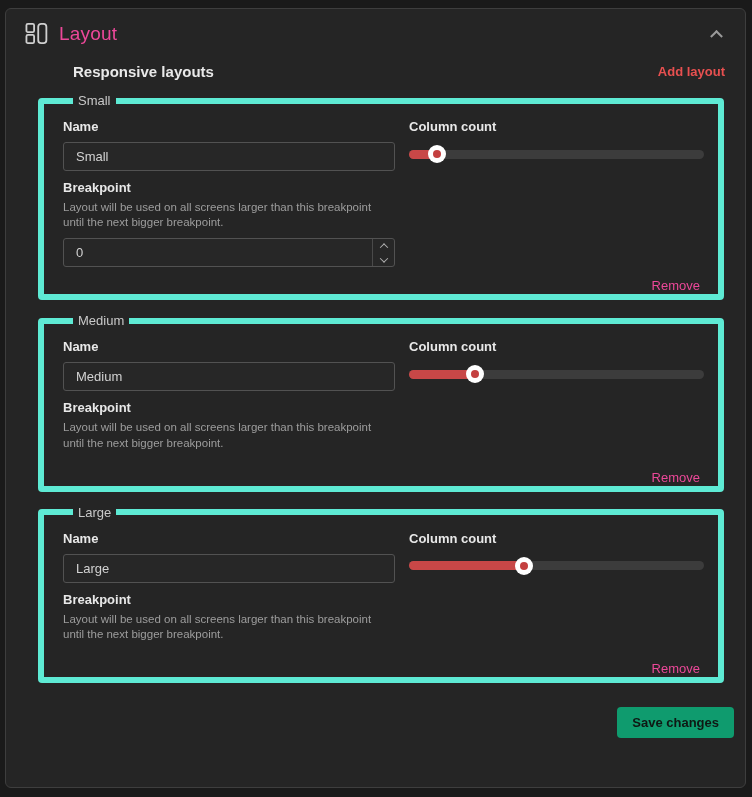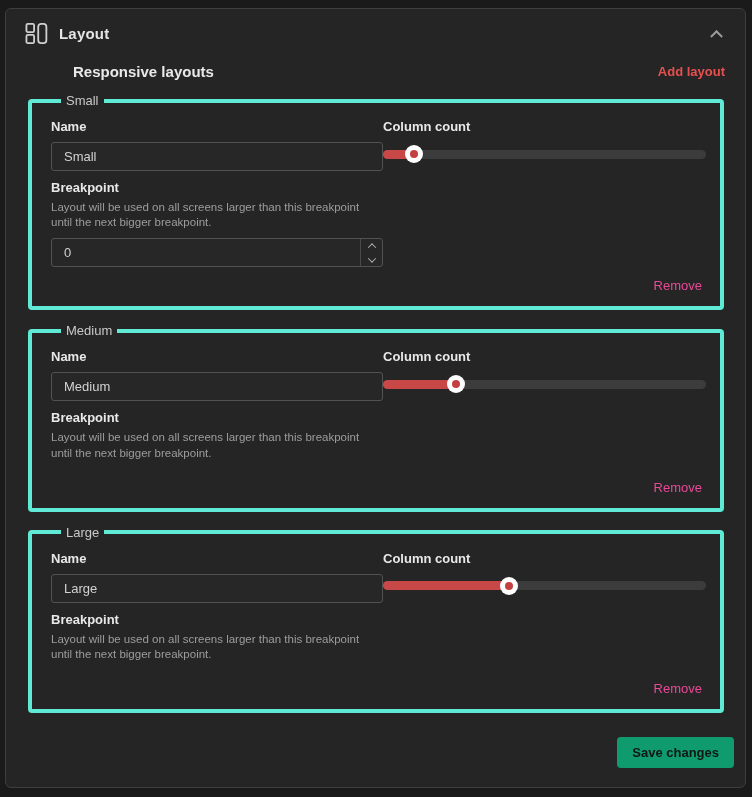--- a/index.html
+++ b/index.html
@@ -4,36 +4,36 @@
 <style>
   * { margin:0; padding:0; box-sizing:border-box; }
   html,body { width:752px; height:797px; background:#1a1a1a; overflow:hidden;
     font-family:"Liberation Sans", sans-serif; }
   .panel { position:absolute; left:5px; top:8px; right:6px; bottom:9px;
     background:#252525; border:1px solid #3e3e3e; border-radius:6px; overflow:hidden; }
 
   
   .panel-header { display:flex; align-items:center; padding:13px 16px 0 19px; }
   .layout-icon { width:23px; height:23px; margin-right:11px; flex:0 0 auto; }
-  .panel-title { font-size:15px; font-weight:bold; color:#e5e5e5; letter-spacing:.2px; }
+  .panel-title { font-size:19px; font-weight:normal; color:#ec4899; letter-spacing:.2px; }
   .collapse-btn { margin-left:auto; width:22px; height:18px; display:flex; align-items:center;
     justify-content:center; cursor:pointer; padding-right:4px; }
   .chev-up { width:9px; height:9px; border-left:2px solid #9a9a9a; border-top:2px solid #9a9a9a;
     transform:rotate(45deg) translate(2px,2px); }
 
   
   .section-row { display:flex; align-items:center; padding:18px 20px 0 19px; }
   .section-title { font-size:15px; font-weight:bold; color:#e9e9e9;margin-left:48px; }
   .add-layout { margin-left:auto; font-size:13px; font-weight:bold; color:#e85050; cursor:pointer;text-align:right; }
 
   
-  fieldset.layout-fs { margin:13px 21px 0 22px; border:4px solid #5eead4; border-radius:4px;
-    padding:2px 14px 13px 19px; }
+  fieldset.layout-fs { margin:13px 21px 0 32px; border:6px solid #5eead4; border-radius:4px;
+    padding:2px 14px 1px 19px; }
   fieldset.layout-fs legend { font-size:13px; color:#c9c9c9; padding:0 5px; margin-left:10px; }
-  .fs-grid { display:grid; grid-template-columns:332px 1fr; }
+  .fs-grid { display:grid; grid-template-columns:332px 1fr; column-gap:14px; }
   .field-label { font-size:13px; font-weight:bold; color:#e8e8e8; margin:9px 0 8px; }
   .text-input { width:100%; height:29px; background:#272727; border:1px solid #525252;
     border-radius:3px; color:#d2d2d2; font-size:13px; padding:0 12px;
     font-family:"Liberation Sans", sans-serif; outline:none; }
   .help-text { font-size:11.5px; color:#9d9d9d; line-height:1.32; margin:-3px 0 8px; max-width:330px; }
 
   
   .num-wrap { position:relative; width:100%; }
   .num-wrap .text-input { padding-right:30px; }
   .spinner { position:absolute; top:1px; right:1px; bottom:1px; width:22px;

